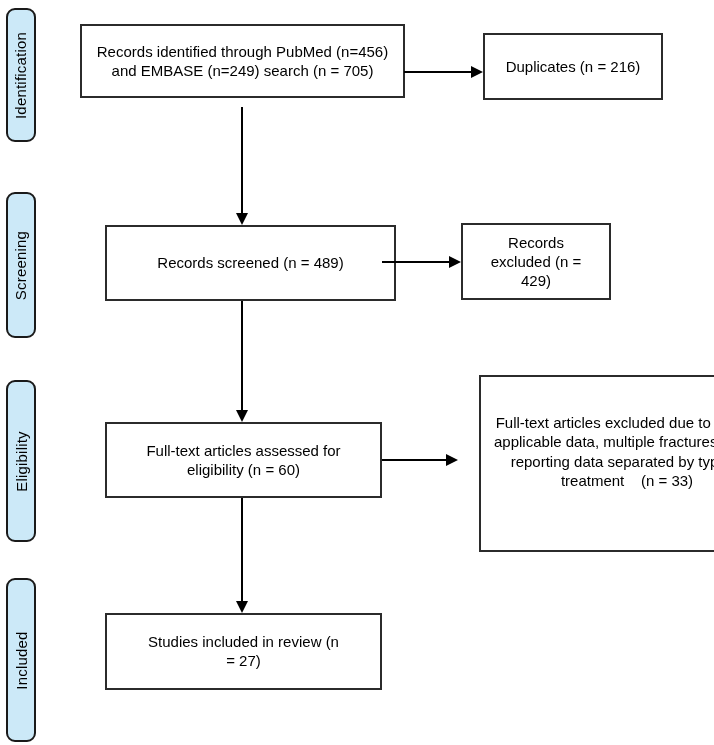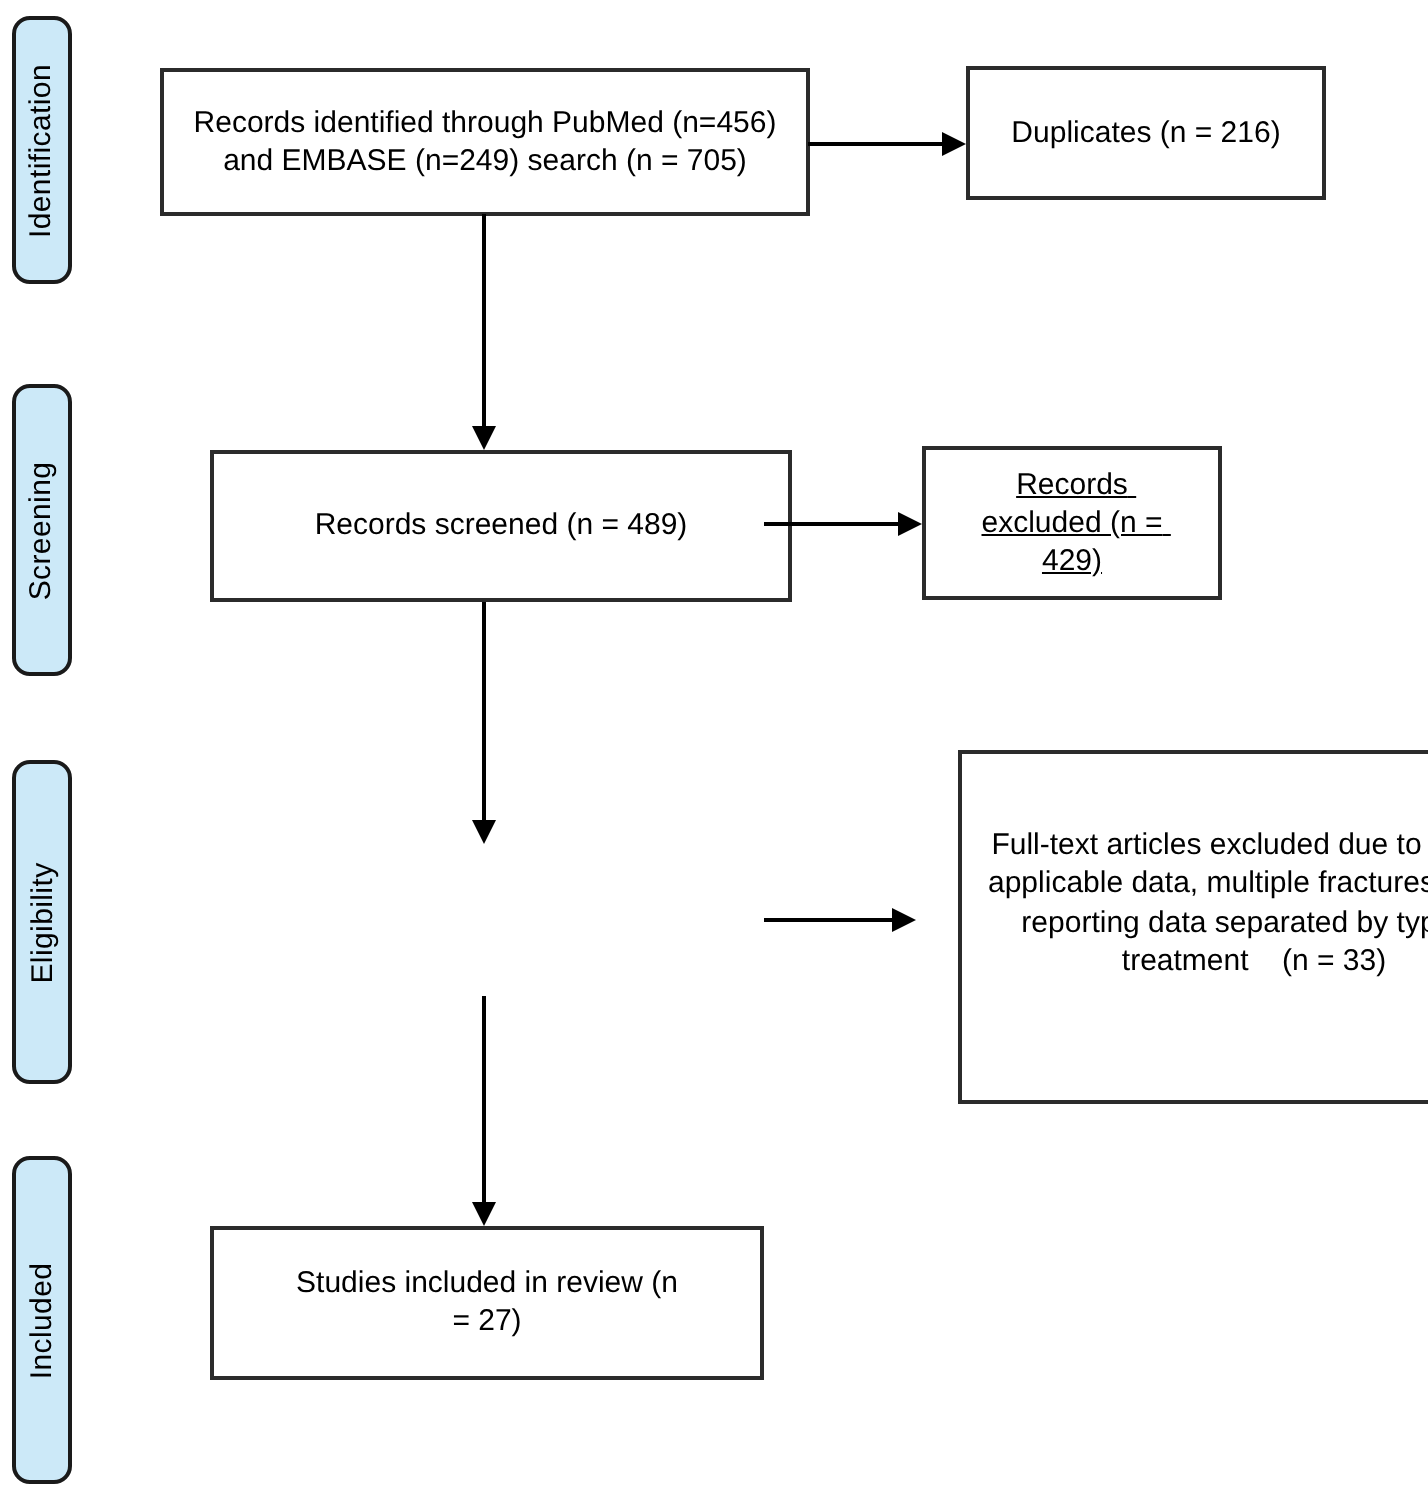--- a/index.html
+++ b/index.html
@@ -72,24 +72,24 @@
     border-top: 12px solid #000;
     border-left: 6px solid transparent;
     border-right: 6px solid transparent;
   }
   
   #stage-identification { top: 8px;   height: 134px; }
   #stage-screening      { top: 192px; height: 146px; }
   #stage-eligibility    { top: 380px; height: 162px; }
   #stage-included       { top: 578px; height: 164px; }
   
-  #node-records-identified { left: 80px;  top: 34px;  width: 325px; height: 74px;  padding: 2px 10px; }
+  #node-records-identified { left: 80px;  top: 24px;  width: 325px; height: 74px;  padding: 2px 10px; }
   #node-duplicates         { left: 483px; top: 33px;  width: 180px; height: 67px;  padding: 2px 8px; }
   #node-records-screened   { left: 105px; top: 225px; width: 291px; height: 76px;  padding: 2px 10px; }
-  #node-records-excluded   { left: 461px; top: 223px; width: 150px; height: 77px;  padding: 2px 24px; text-decoration: underline; }
+  #node-records-excluded   { left: 461px; top: 223px; width: 150px; height: 77px;  padding: 2px 24px; }
   #node-fulltext-assessed  { left: 105px; top: 422px; width: 277px; height: 76px;  padding: 2px 24px; }
   #node-fulltext-excluded  { left: 458px; top: 375px; width: 296px; height: 177px; padding: 6px 11px 30px 11px; margin-left: 21px; }
   #node-studies-included   { left: 105px; top: 613px; width: 277px; height: 77px;  padding: 2px 40px 3px 40px; }
   
   #arrow-identified-to-duplicates { left: 404px; top: 71px;  width: 67px; }
   #arrow-identified-to-screened   { left: 241px; top: 107px; height: 106px; }
   #arrow-screened-to-excluded     { left: 382px; top: 261px; width: 67px; }
   #arrow-screened-to-fulltext     { left: 241px; top: 301px; height: 109px; }
   #arrow-fulltext-to-excluded     { left: 382px; top: 459px; width: 64px; }
   #arrow-fulltext-to-included     { left: 241px; top: 498px; height: 103px; }
@@ -117,20 +117,23 @@
   </div>
   <div class="node" id="node-duplicates">
     <span class="ntext">Duplicates (n = 216)</span>
   </div>
   <div class="node" id="node-records-screened">
     <span class="ntext">Records screened (n = 489)</span>
   </div>
   <div class="node" id="node-records-excluded">
     <span class="ntext">Records excluded (n = 429)</span>
   </div>
+  <div class="node" id="node-fulltext-assessed">
+    <span class="ntext">Full-text articles assessed for eligibility (n = 60)</span>
+  </div>
   <div class="node" id="node-fulltext-excluded">
     <span class="ntext">Full-text articles excluded due to lack of applicable data, multiple fractures, or no reporting data separated by type of treatment    (n = 33)</span>
   </div>
   <div class="node" id="node-studies-included">
     <span class="ntext">Studies included in review (n = 27)</span>
   </div>
 
   <div class="arrow-h" id="arrow-identified-to-duplicates"></div>
   <div class="arrow-v" id="arrow-identified-to-screened"></div>
   <div class="arrow-h" id="arrow-screened-to-excluded"></div>

